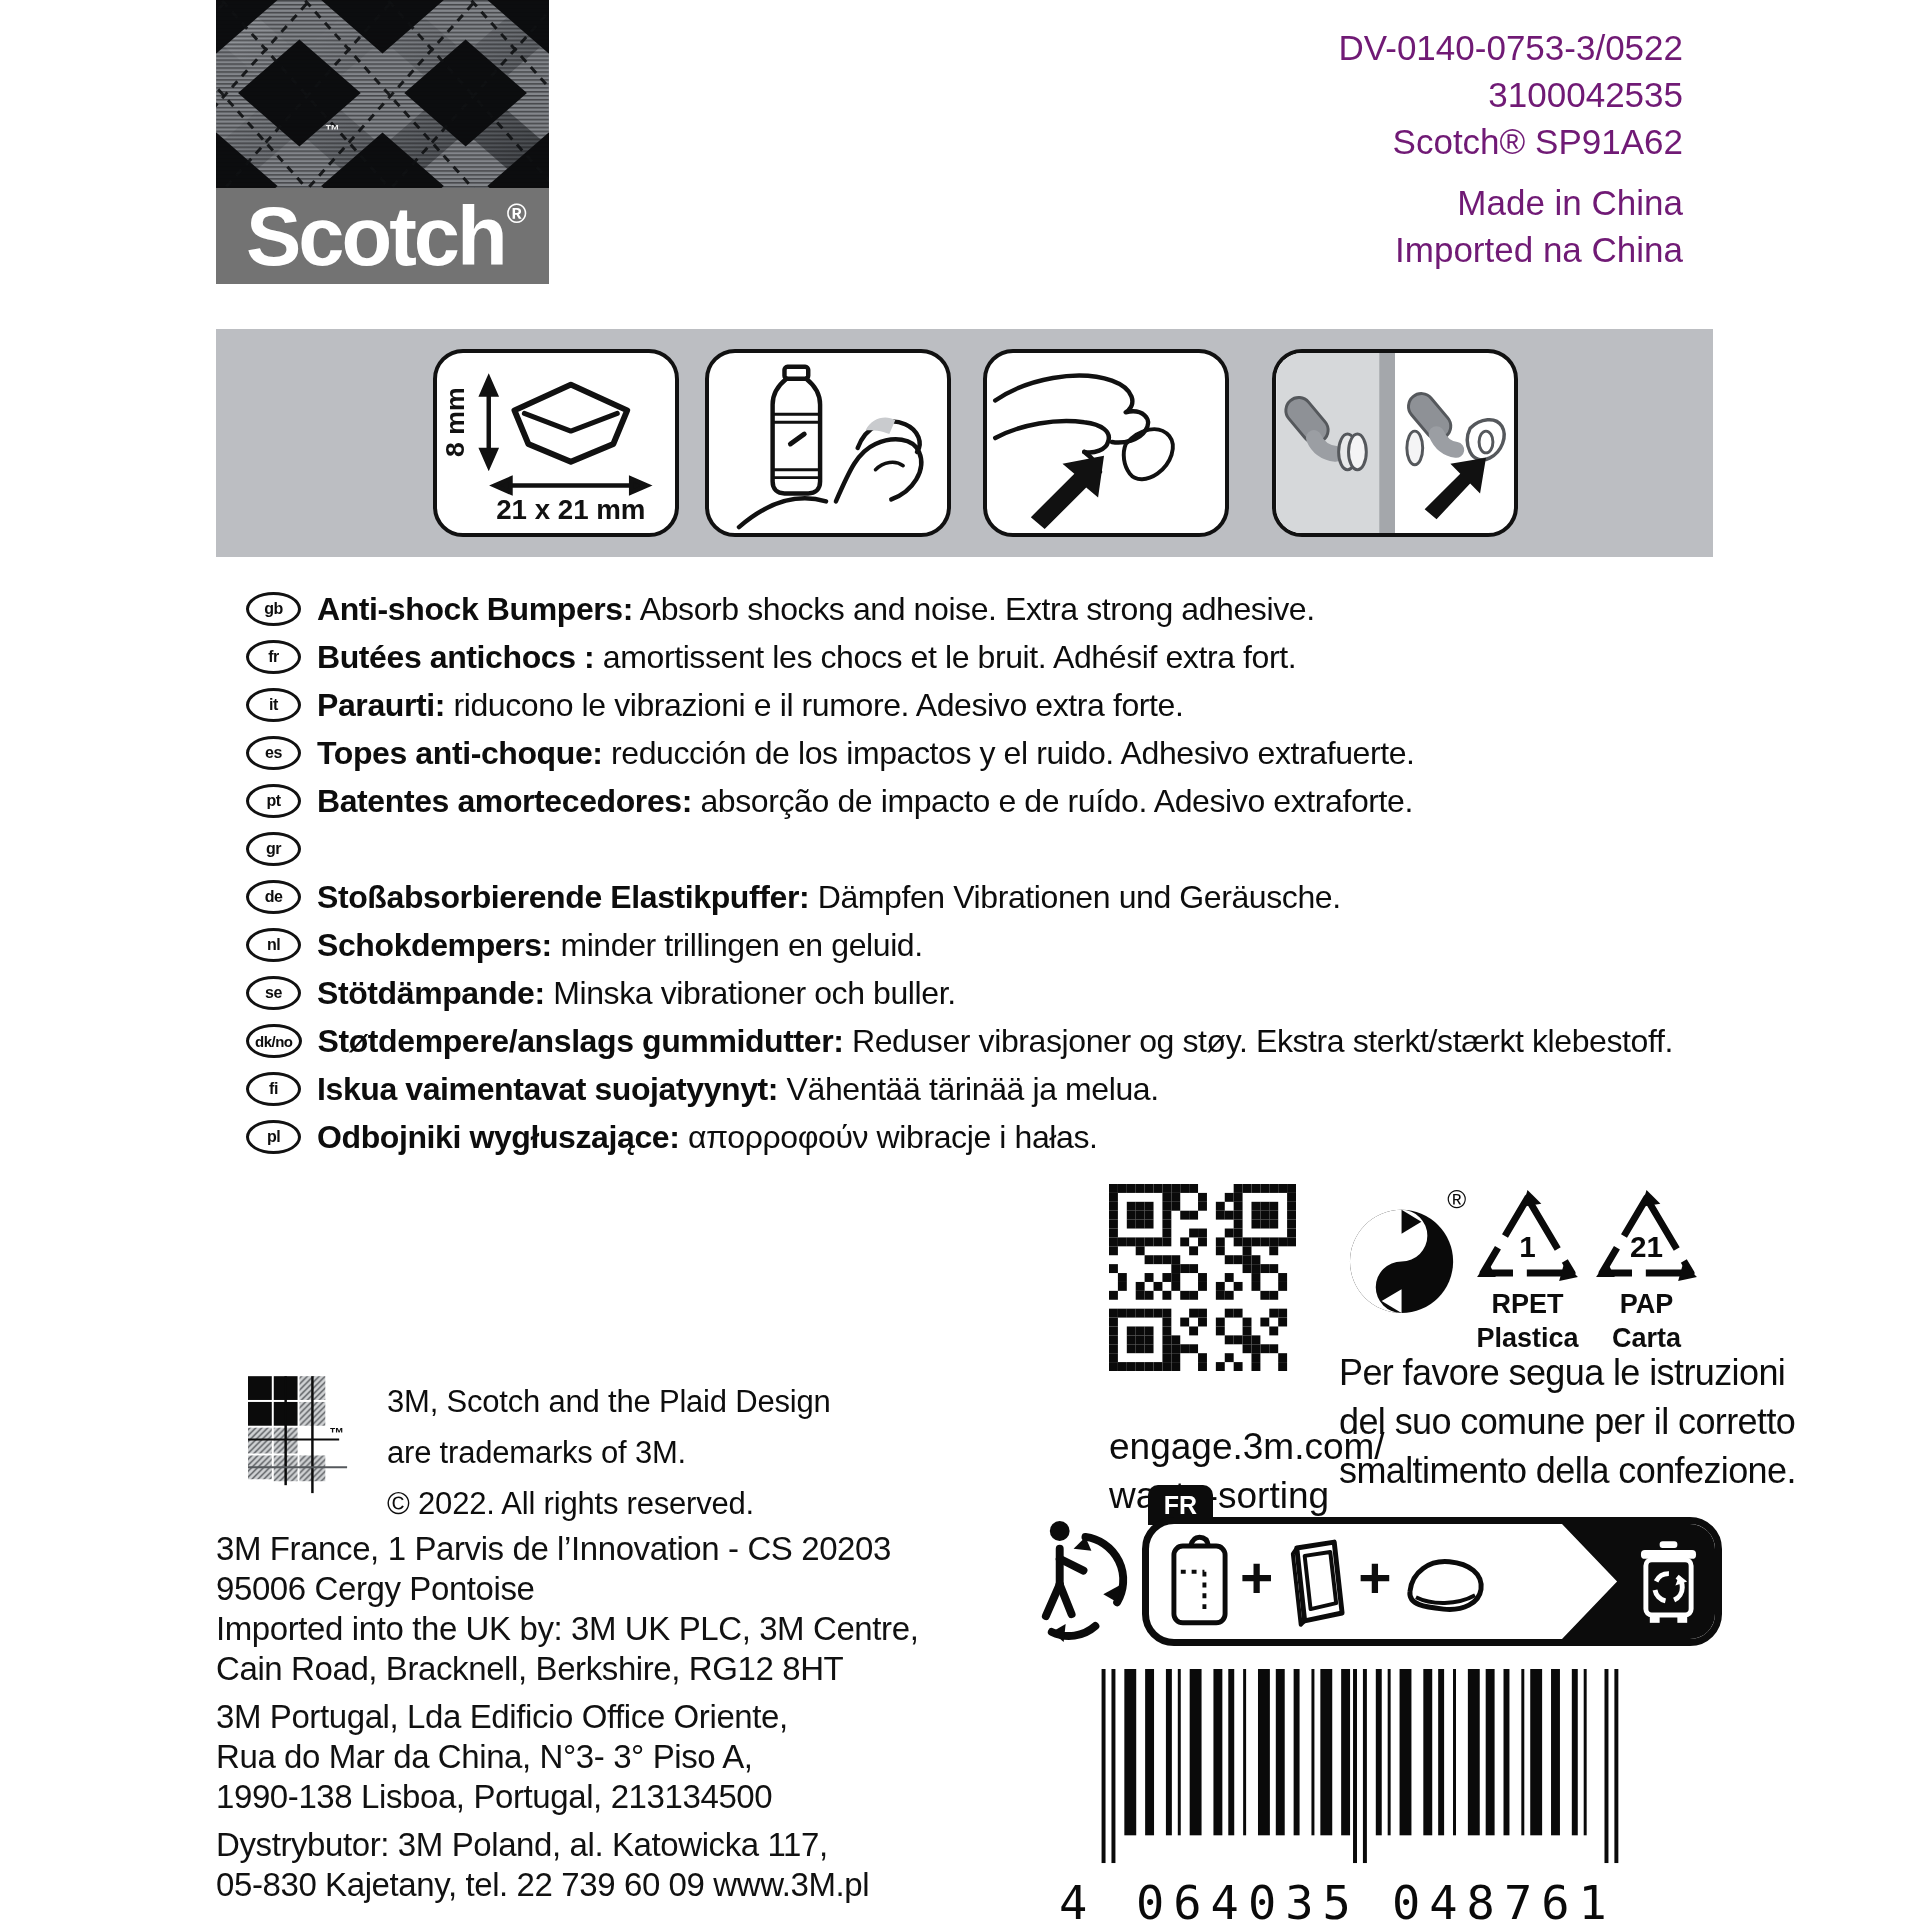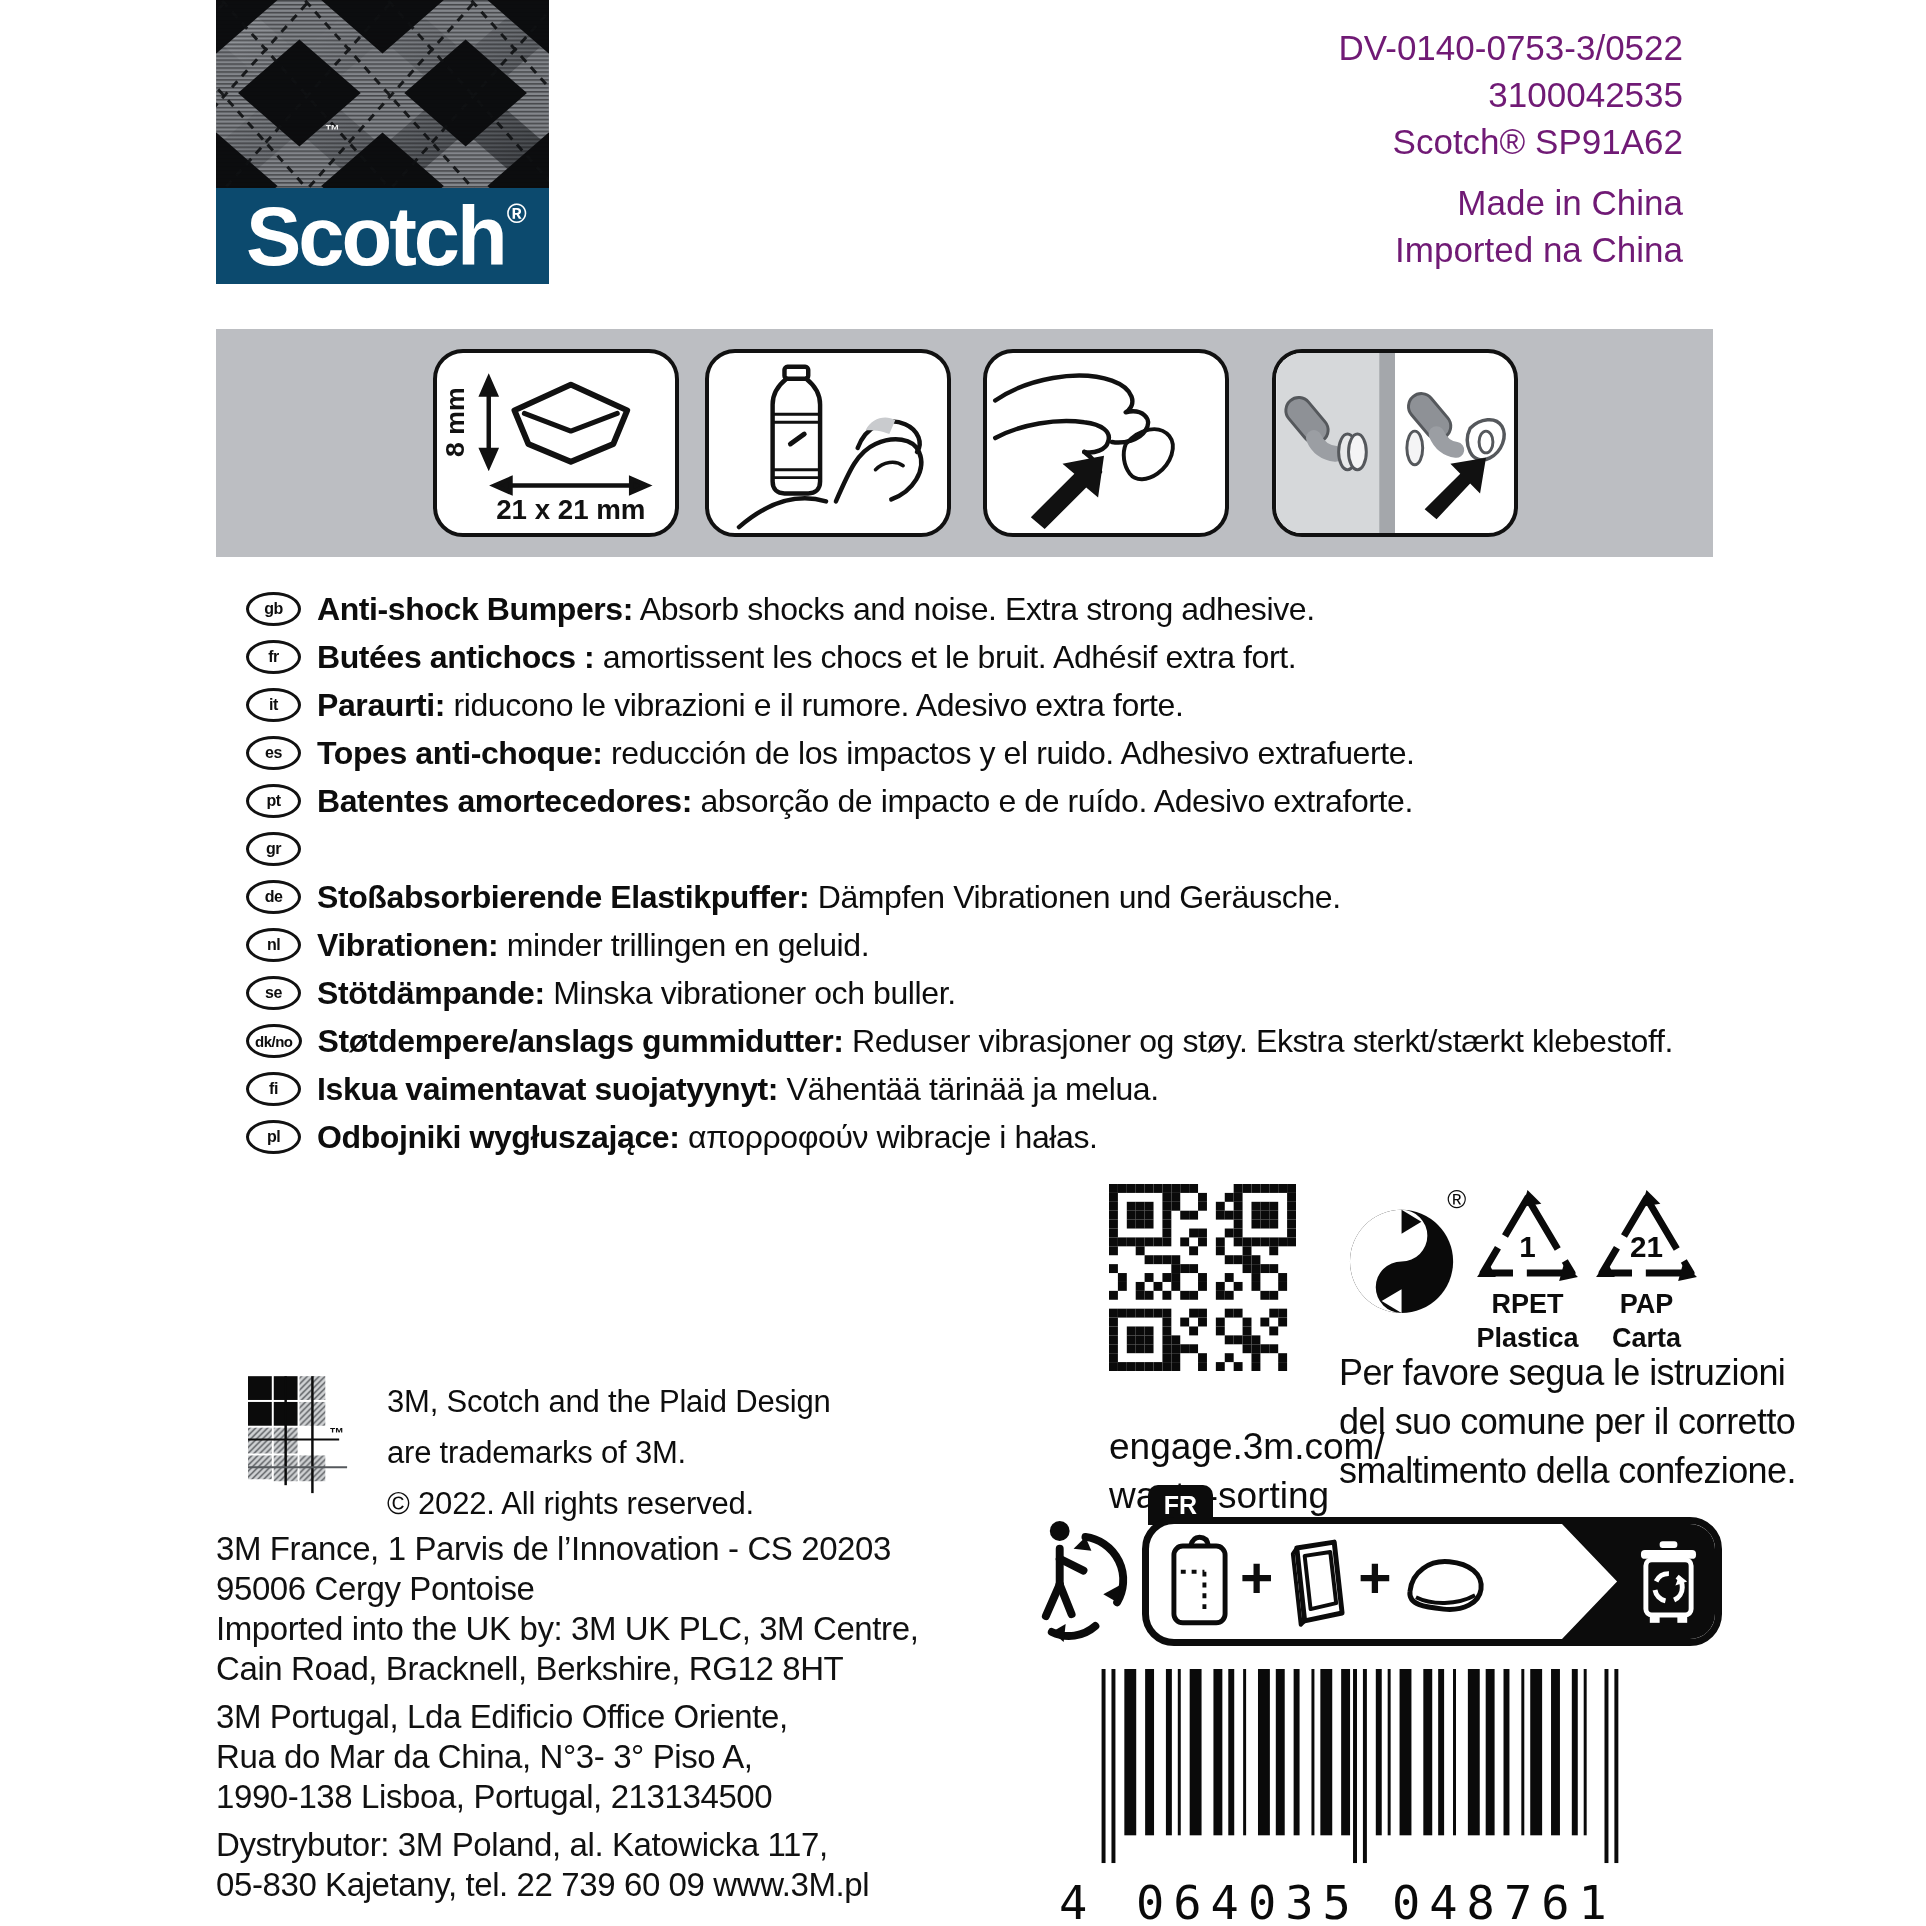--- a/index.html
+++ b/index.html
@@ -4,21 +4,21 @@
 <style>
   html,body{margin:0;padding:0;}
   body{
     width:1927px;height:1927px;position:relative;background:#fff;
     font-family:"Liberation Sans", sans-serif;color:#0d0d0d;overflow:hidden;
     -webkit-font-smoothing:antialiased;
   }
   
   .logo-block{position:absolute;left:216px;top:0;width:333px;height:284px;}
   .plaid{width:333px;height:188px;display:block;}
-  .wordmark{height:96px;background:#0c4a6e;color:#fff;display:flex;align-items:center;padding-left:30px;box-sizing:border-box;}
+  .wordmark{height:96px;background:#737373;color:#fff;display:flex;align-items:center;padding-left:30px;box-sizing:border-box;}
   .wordmark .wm{font-size:83px;font-weight:700;letter-spacing:-3px;line-height:1;}
   .wordmark .reg{font-size:27px;font-weight:700;margin-left:2px;margin-top:-44px;}
   
   .codes{position:absolute;top:24px;right:244px;text-align:right;font-size:35px;line-height:47px;color:#701a75;}
   .codes .origin{margin-top:14px;}
   
   .band{position:absolute;left:216px;top:329px;width:1497px;height:228px;background:#bcbec2;}
   .card{position:absolute;top:20px;width:246px;height:188px;background:#fff;border:4px solid #111;
         border-radius:30px;box-sizing:border-box;overflow:hidden;}
   .card svg{width:100%;height:100%;display:block;}
@@ -227,21 +227,21 @@
   </div>
   <div class="lang-row">
     <span class="badge">gr</span>
   </div>
   <div class="lang-row">
     <span class="badge">de</span>
     <span class="lang-text"><b>Stoßabsorbierende Elastikpuffer:</b> <span>Dämpfen Vibrationen und Geräusche.</span></span>
   </div>
   <div class="lang-row">
     <span class="badge">nl</span>
-    <span class="lang-text"><b>Vibrationen:</b> <span>minder trillingen en geluid.</span></span>
+    <span class="lang-text"><b>Schokdempers:</b> <span>minder trillingen en geluid.</span></span>
   </div>
   <div class="lang-row">
     <span class="badge">se</span>
     <span class="lang-text"><b>Stötdämpande:</b> <span>Minska vibrationer och buller.</span></span>
   </div>
   <div class="lang-row">
     <span class="badge small">dk/no</span>
     <span class="lang-text"><b>Støtdempere/anslags gummidutter:</b> <span>Reduser vibrasjoner og støy. Ekstra sterkt/stærkt klebestoff.</span></span>
   </div>
   <div class="lang-row">

